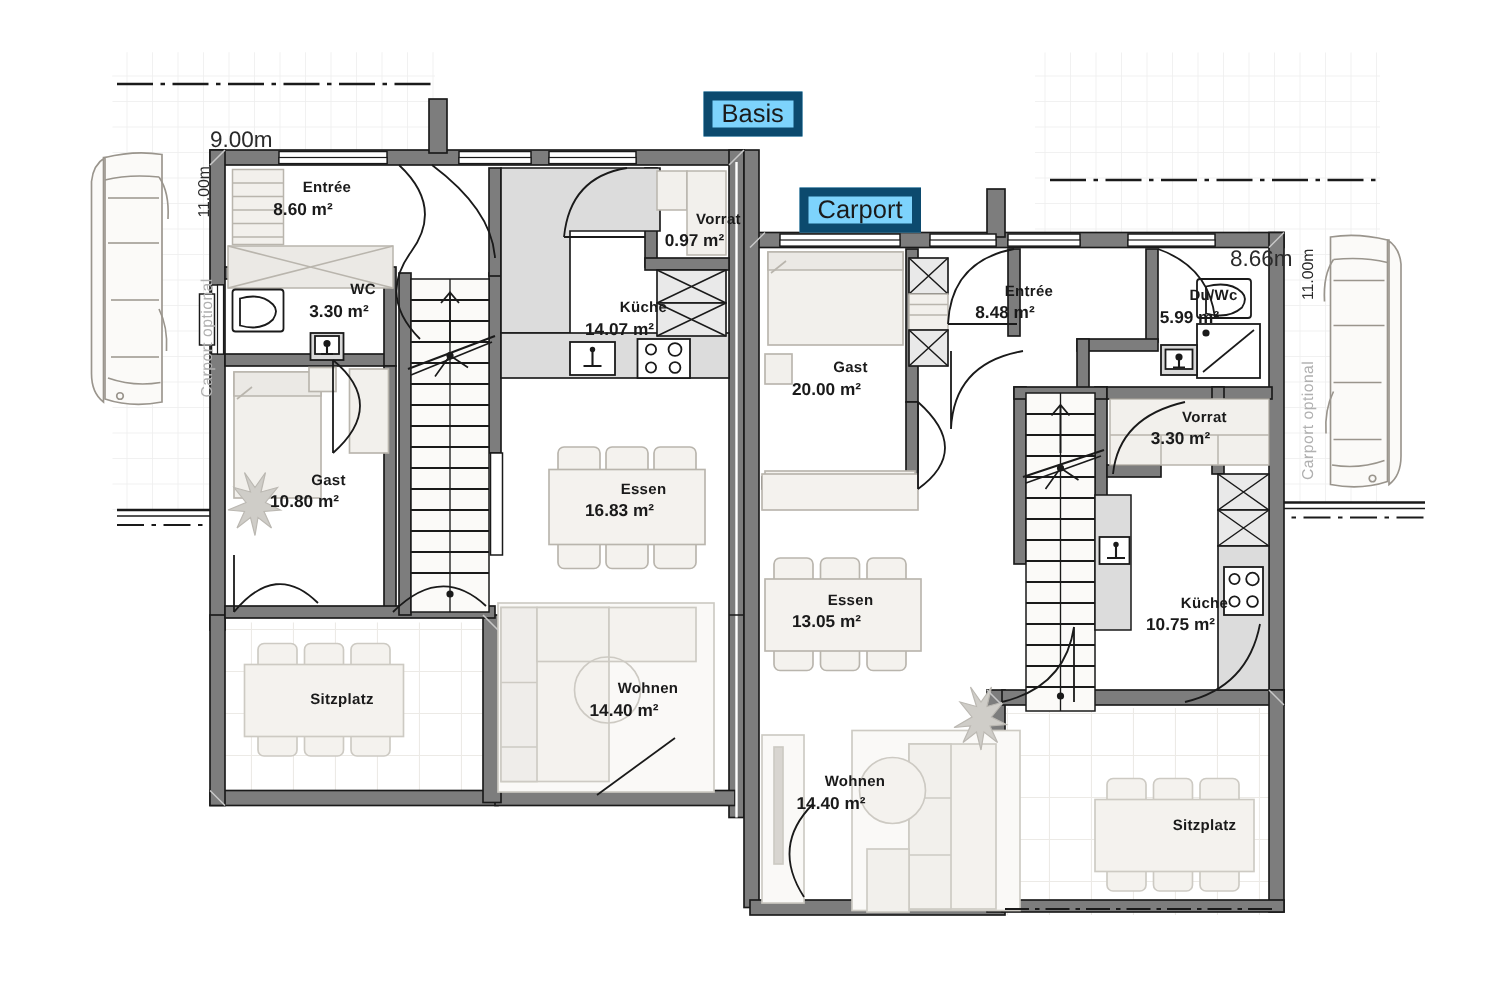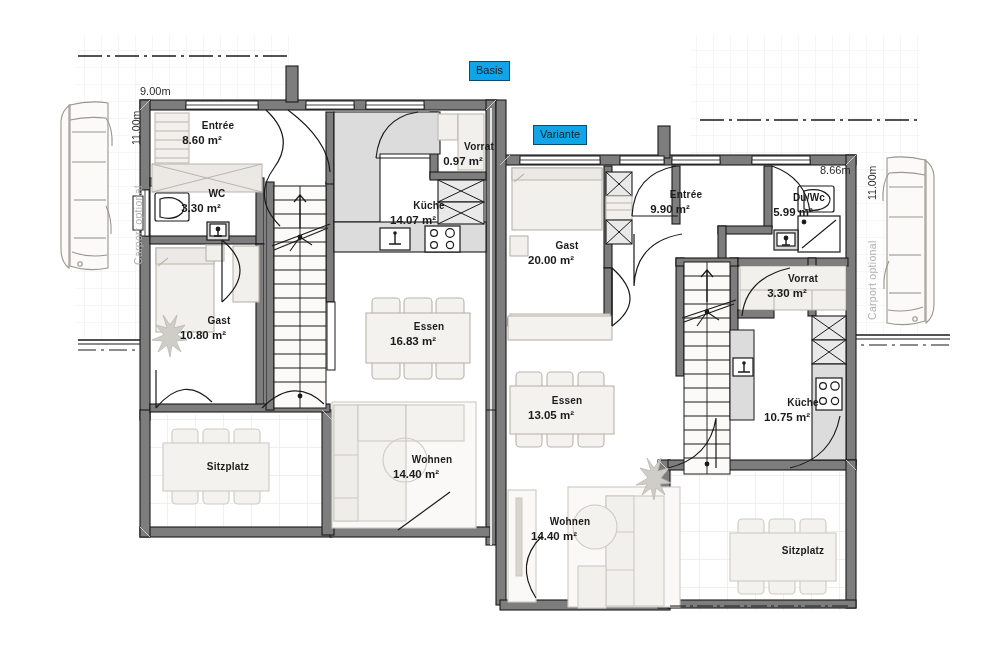--- a/index.html
+++ b/index.html
@@ -2,23 +2,23 @@
 <html><head>
 <meta charset="utf-8">
 <style>
   html,body{margin:0;padding:0;background:#ffffff;}
   body{font-family:"Liberation Sans",sans-serif;}
   #plan{position:relative;width:995px;height:663px;background:#ffffff;overflow:hidden;}
   svg{display:block;}
   .lbl{position:absolute;text-align:center;color:#1a1a1a;pointer-events:none;}
   .lbl .nm{font-size:10px;font-weight:700;letter-spacing:.2px;line-height:15px;margin-left:32px;}
   .lbl .ar{font-size:11.5px;font-weight:700;line-height:14px;}
-  .tagbox{position:absolute;border:1px solid #0c4a6e;background:#0ea5e9;font-size:11px;
+  .tagbox{position:absolute;border:6px solid #0c4a6e;background:#7dd3fc;font-size:17px;
           color:#1a1a1a;padding:2px 6px 3px 6px;line-height:13px;}
-  .dim{position:absolute;font-size:11px;color:#2a2a2a;white-space:nowrap;}
+  .dim{position:absolute;font-size:15px;color:#2a2a2a;white-space:nowrap;}
   .dimv{position:absolute;font-size:10.5px;color:#2a2a2a;white-space:nowrap;
         transform-origin:0 0;transform:rotate(-90deg);}
   .cpv{position:absolute;font-size:10.5px;color:#b0b0b0;white-space:nowrap;
        transform-origin:0 0;transform:rotate(-90deg);letter-spacing:.3px;}
 </style>
 </head>
 <body>
 
 <div id="plan">
 
@@ -413,35 +413,35 @@
 
     <g stroke="#c8c8c8" stroke-width="1" fill="none">
       <path d="M140 110 L150 100 M486 110 L496 100"></path>
       <path d="M500 165 L510 155 M846 165 L856 155"></path>
       <path d="M140 527 L150 537 M322 410 L332 420"></path>
       <path d="M658 460 L668 470 M846 460 L856 470"></path>
     </g>
   </svg>
 
   <div class="tagbox" style="left:469px;top:61px;">Basis</div>
-  <div class="tagbox" style="left:533px;top:125px;">Variante</div>
+  <div class="tagbox" style="left:533px;top:125px;">Carport</div>
 
   <div class="dim" style="left:140px;top:85px;">9.00m</div>
   <div class="dimv" style="left:130px;top:145px;">11.00m</div>
   <div class="cpv" style="left:132px;top:265px;">Carport optional</div>
 
   <div class="dim" style="left:820px;top:164px;">8.66m</div>
   <div class="dimv" style="left:866px;top:200px;">11.00m</div>
   <div class="cpv" style="left:866px;top:320px;">Carport optional</div>
 
   <div class="lbl" style="left:152px;top:118px;width:100px;">
     <div class="nm">Entrée</div>
     <div class="ar">8.60 m²</div>
   </div>
-  <div class="lbl" style="left:151px;top:186px;width:100px;">
+  <div class="lbl" style="left:151px;top:186px;width:100px;padding-left:25px;">
     <div class="nm">WC</div>
     <div class="ar">3.30 m²</div>
   </div>
   <div class="lbl" style="left:153px;top:313px;width:100px;">
     <div class="nm">Gast</div>
     <div class="ar">10.80 m²</div>
   </div>
   <div class="lbl" style="left:363px;top:198px;width:100px;">
     <div class="nm">Küche</div>
     <div class="ar">14.07 m²</div>
@@ -462,21 +462,21 @@
     <div class="nm">Sitzplatz</div>
     <div class="ar"></div>
   </div>
 
   <div class="lbl" style="left:501px;top:238px;width:100px;">
     <div class="nm">Gast</div>
     <div class="ar">20.00 m²</div>
   </div>
   <div class="lbl" style="left:620px;top:187px;width:100px;">
     <div class="nm">Entrée</div>
-    <div class="ar">9.90 m²</div>
+    <div class="ar">8.48 m²</div>
   </div>
   <div class="lbl" style="left:748px;top:190px;width:90px;">
     <div class="nm">Du/Wc</div>
     <div class="ar">5.99 m²</div>
   </div>
   <div class="lbl" style="left:742px;top:271px;width:90px;">
     <div class="nm">Vorrat</div>
     <div class="ar">3.30 m²</div>
   </div>
   <div class="lbl" style="left:737px;top:395px;width:100px;">

